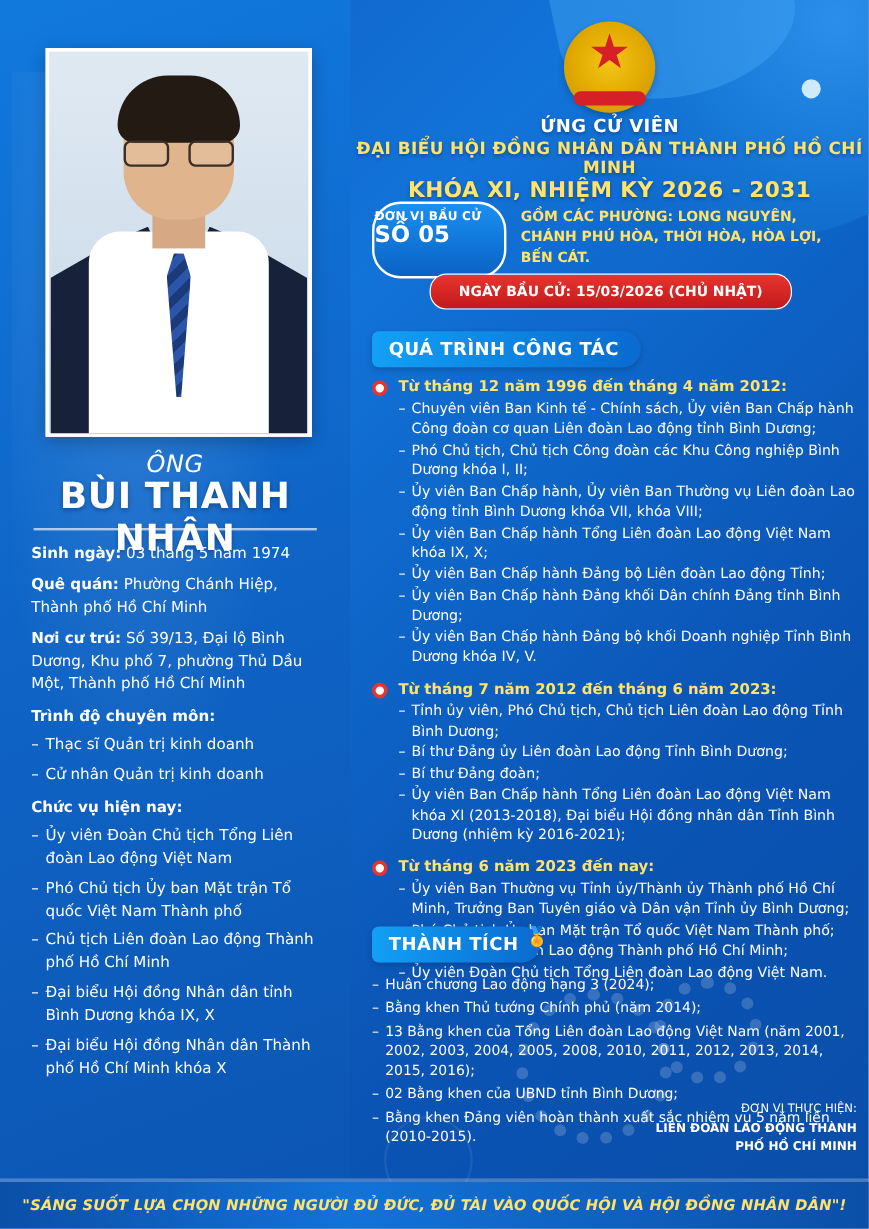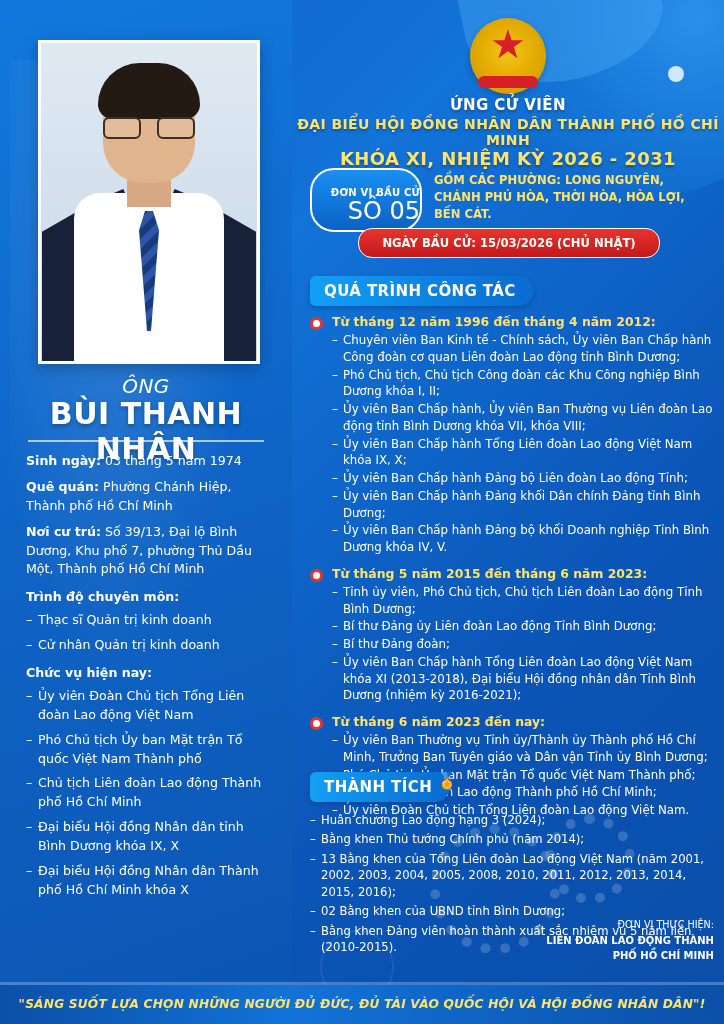--- a/index.html
+++ b/index.html
@@ -250,27 +250,27 @@
   .title-3 { position: absolute; top: 148px; left: 0; width: 432px; font-size: 18px; color: #ffe36b; }
 
   .unit-pill {
     position: absolute;
     top: 168px; left: 18px;
     width: 112px; height: 64px;
     border-radius: 24px;
     background: linear-gradient(180deg, #1a8ff2, #0a62c4);
     border: 2px solid #ffffff;
     color: #ffffff;
-    text-align: right;
+    text-align: left;
     line-height: 1.05;
-    padding-top: 18px;
+    padding-top: 6px;
     box-sizing: border-box;
   }
   .unit-pill .u1 { font-size: 10px; font-weight: bold; letter-spacing: .2px; }
-  .unit-pill .u2 { font-size: 24px; font-weight: normal; }
+  .unit-pill .u2 { font-size: 19px; font-weight: bold; }
   .wards {
     position: absolute;
     top: 172px; left: 142px;
     width: 280px;
     color: #ffe36b;
     font-size: 11.6px;
     font-weight: bold;
     line-height: 1.45;
   }
   .date-pill {
@@ -493,21 +493,21 @@
           <li>Ủy viên Ban Chấp hành, Ủy viên Ban Thường vụ Liên đoàn Lao động tỉnh Bình Dương khóa VII, khóa VIII;</li>
           <li>Ủy viên Ban Chấp hành Tổng Liên đoàn Lao động Việt Nam khóa IX, X;</li>
           <li>Ủy viên Ban Chấp hành Đảng bộ Liên đoàn Lao động Tỉnh;</li>
           <li>Ủy viên Ban Chấp hành Đảng khối Dân chính Đảng tỉnh Bình Dương;</li>
           <li>Ủy viên Ban Chấp hành Đảng bộ khối Doanh nghiệp Tỉnh Bình Dương khóa IV, V.</li>
         </ul>
       </div>
 
       <div class="period">
         <span class="dot"></span>
-        <div class="phead">Từ tháng 5 năm 2015 đến tháng 6 năm 2023:</div>
+        <div class="phead">Từ tháng 7 năm 2012 đến tháng 6 năm 2023:</div>
         <ul>
           <li>Tỉnh ủy viên, Phó Chủ tịch, Chủ tịch Liên đoàn Lao động Tỉnh Bình Dương;</li>
           <li>Bí thư Đảng ủy Liên đoàn Lao động Tỉnh Bình Dương;</li>
           <li>Bí thư Đảng đoàn;</li>
           <li>Ủy viên Ban Chấp hành Tổng Liên đoàn Lao động Việt Nam khóa XI (2013-2018), Đại biểu Hội đồng nhân dân Tỉnh Bình Dương (nhiệm kỳ 2016-2021);</li>
         </ul>
       </div>
 
       <div class="period">
         <span class="dot"></span>

